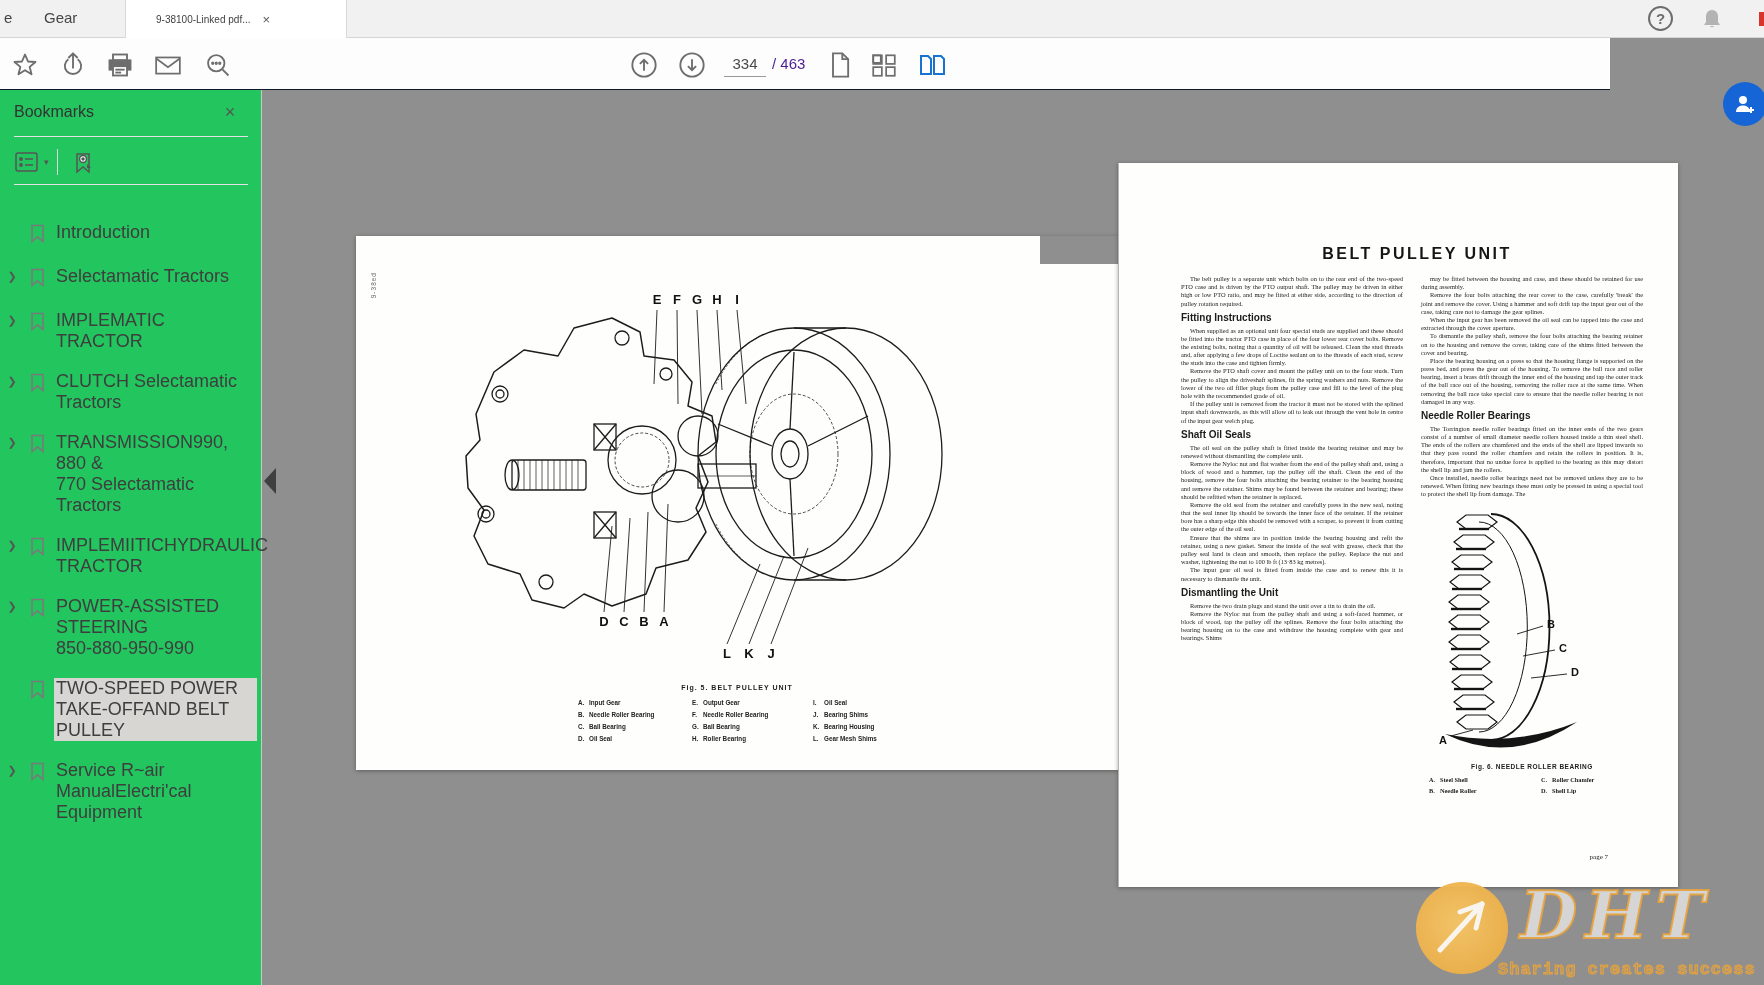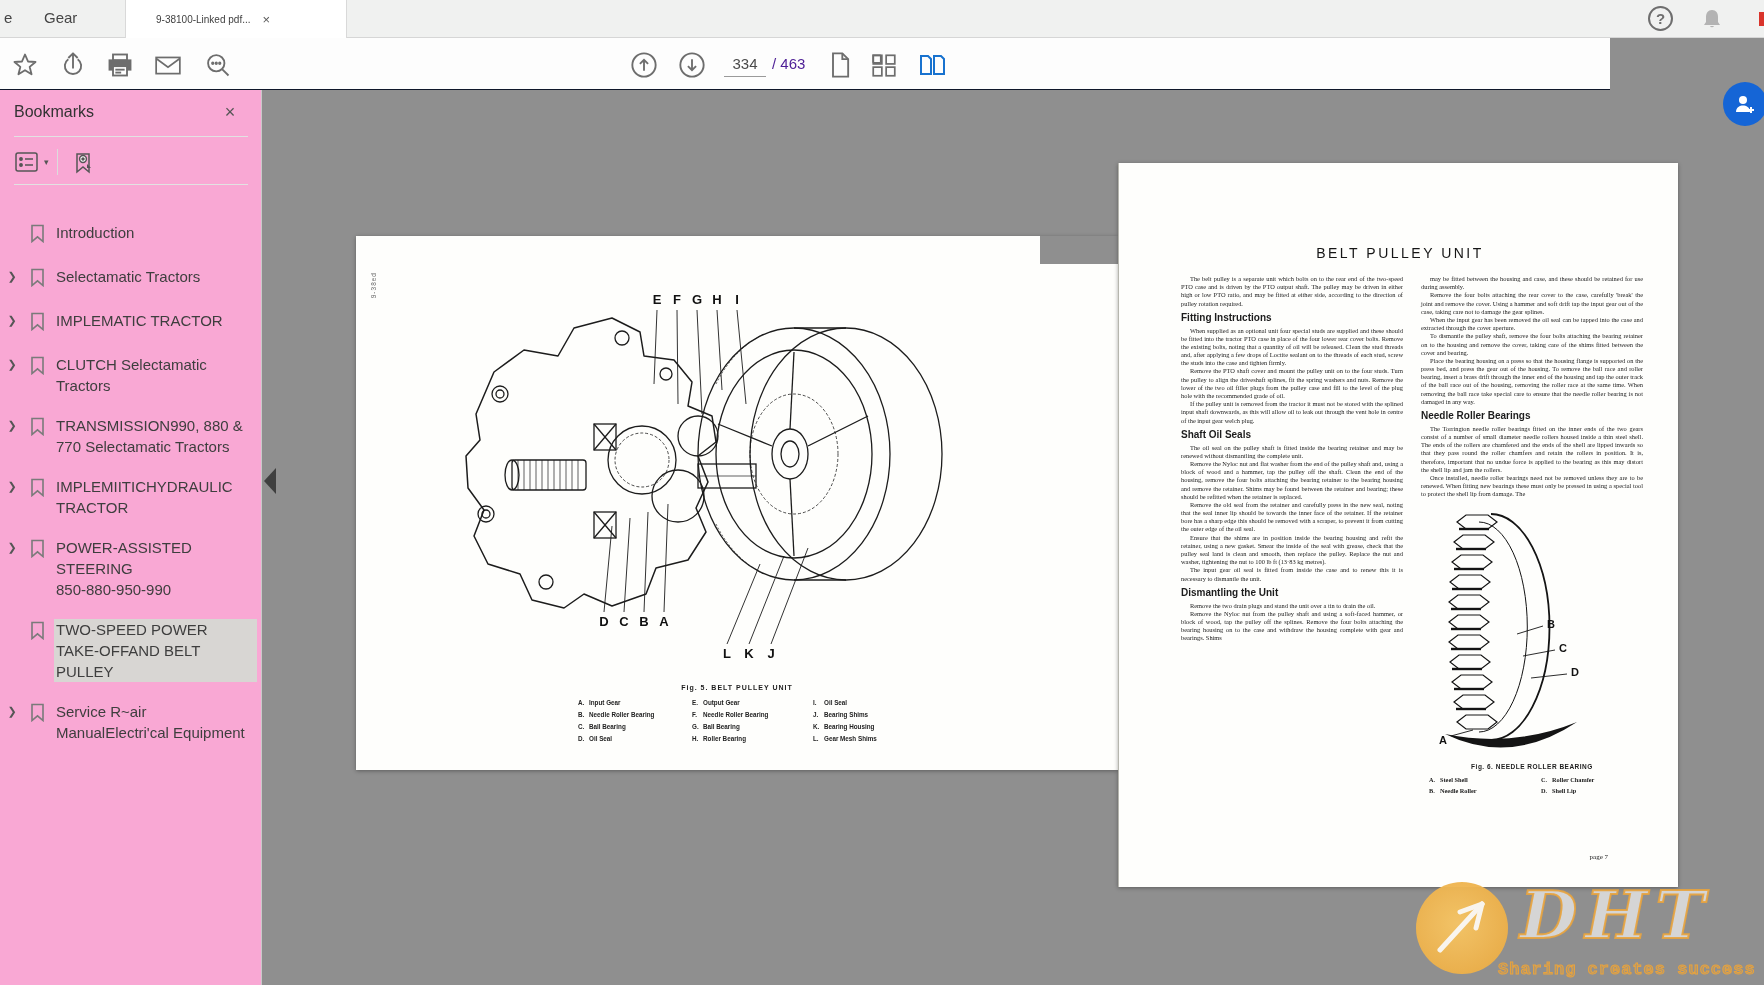--- a/index.html
+++ b/index.html
@@ -21,53 +21,53 @@
   .tb-ic { position:absolute; top:13px; width:28px; height:28px; color:#6d6d6d; }
   .tb-ic svg { width:100%; height:100%; stroke:#6d6d6d; fill:none; stroke-width:1.6; }
   .pagefield { position:absolute; left:724px; top:15px; width:42px; height:24px; border-bottom:1px solid #9a9a9a; font-size:15px; color:#4a4a4a; text-align:center; line-height:22px; }
   .pagetotal { position:absolute; left:772px; top:17px; font-size:15px; color:#4c1d95; }
   .btn-person { position:absolute; left:1723px; top:44px; width:44px; height:44px; border-radius:50%; background:#1565d6; z-index:31; display:flex; align-items:center; justify-content:center; }
 
   
   .canvas { position:absolute; left:0; top:90px; width:1764px; height:895px; background:#8f8f8f; }
 
   
-  .sidebar { position:absolute; left:0; top:0; width:262px; height:895px; background:#f9a8d4; border-right:1px solid #c9c9c9; }
+  .sidebar { position:absolute; left:0; top:0; width:262px; height:895px; background:#22c55e; border-right:1px solid #c9c9c9; }
   .sb-title { position:absolute; left:14px; top:13px; font-size:16px; color:#333; }
   .sb-close { position:absolute; left:218px; top:10px; width:24px; height:24px; font-size:18px; color:#555; text-align:center; line-height:24px; }
   .sb-div1 { position:absolute; left:14px; top:46px; width:234px; height:1px; background:#e2e2e2; }
   .sb-opts { position:absolute; left:14px; top:56px; height:32px; display:flex; align-items:center; }
   .sb-opt-ic { width:26px; height:24px; }
   .sb-caret { font-size:9px; color:#555; margin:0 8px 0 4px; }
   .sb-vdiv { width:1px; height:26px; background:#dcdcdc; margin-right:12px; }
   .sb-div2 { position:absolute; left:14px; top:94px; width:234px; height:1px; background:#e2e2e2; }
   .bm-list { position:absolute; left:0; top:95px; width:262px; padding-top:28px; }
   .bm-item { display:flex; align-items:flex-start; padding:9px 0 10px 0; }
   .bm-chev { width:24px; text-align:center; font-size:11px; color:#555; padding-top:4px; flex:none; }
   .bm-ic { width:30px; flex:none; padding-left:6px; padding-top:2px; }
-  .bm-label { flex:1; margin-right:5px; font-size:15px; line-height:21px; color:#3e3e3e; white-space:pre-line; padding:0 2px; }
+  .bm-label { flex:1; margin-right:5px; font-size:18px; line-height:21px; color:#3e3e3e; white-space:pre-line; padding:0 2px; }
   .bm-label.selected { background:#d8d6d3; }
   .collapse-handle { position:absolute; left:264px; top:378px; width:0; height:0; border-top:13px solid transparent; border-bottom:13px solid transparent; border-right:12px solid #3f3f3f; }
 
   
   .page { position:absolute; background:#fefefc; box-shadow:0 1px 4px rgba(0,0,0,.35); overflow:hidden; }
   .page-left { left:356px; top:146px; width:762px; height:534px; }
   .page-right { left:1118px; top:73px; width:560px; height:724px; border-left:1px solid #b6b6ae; }
   .page-notch { position:absolute; left:1040px; top:146px; width:78px; height:28px; background:#8f8f8f; }
 
   
   .side-note { position:absolute; left:14px; top:36px; font-size:6.5px; color:#666; writing-mode:vertical-rl; transform:rotate(180deg); letter-spacing:1px; }
   .fig5-art { position:absolute; left:60px; top:28px; }
   .fig5-caption { position:absolute; left:0; top:448px; width:762px; text-align:center; font-size:7px; font-weight:bold; letter-spacing:1px; color:#1d1d1d; }
   .fig5-legend { position:absolute; left:222px; top:463px; display:grid; grid-auto-flow:column; grid-template-rows:repeat(4,12px); grid-template-columns:114px 121px auto; }
   .lg-row { font-size:6.3px; font-weight:bold; color:#222; white-space:nowrap; }
   .lg-row .k { display:inline-block; width:11px; }
 
   
-  .rp-title { position:absolute; left:1px; top:82px; width:560px; text-align:center; font-size:14px; font-weight:normal; letter-spacing:2.5px; color:#161616; }
+  .rp-title { position:absolute; left:18px; top:82px; width:560px; text-align:center; font-size:16px; font-weight:bold; letter-spacing:2.5px; color:#161616; }
   .col { position:absolute; top:112px; width:222px; font-family:"Liberation Serif",serif; font-size:6.4px; line-height:1.28; color:#1c1c1c; text-align:justify; }
   .col1 { left:62px; } .col2 { left:302px; }
   .col .p { text-indent:9px; }
   .col .h { font-family:"Liberation Sans",sans-serif; font-weight:bold; font-size:10px; margin:4px 0 2px 0; text-indent:0; }
   .fig6-wrap { margin-top:10px; height:252px; position:relative; }
   .fig6-caption { text-align:center; font-family:"Liberation Sans",sans-serif; font-weight:bold; font-size:6.5px; margin-top:3px; letter-spacing:.5px; }
   .fig6-legend { margin-top:4px; display:grid; grid-auto-flow:column; grid-template-rows:repeat(2,11px); grid-template-columns:112px auto; padding-left:8px; }
   .rp-pageno { position:absolute; right:70px; top:690px; font-size:7px; font-family:"Liberation Serif",serif; color:#222; }
 
   

